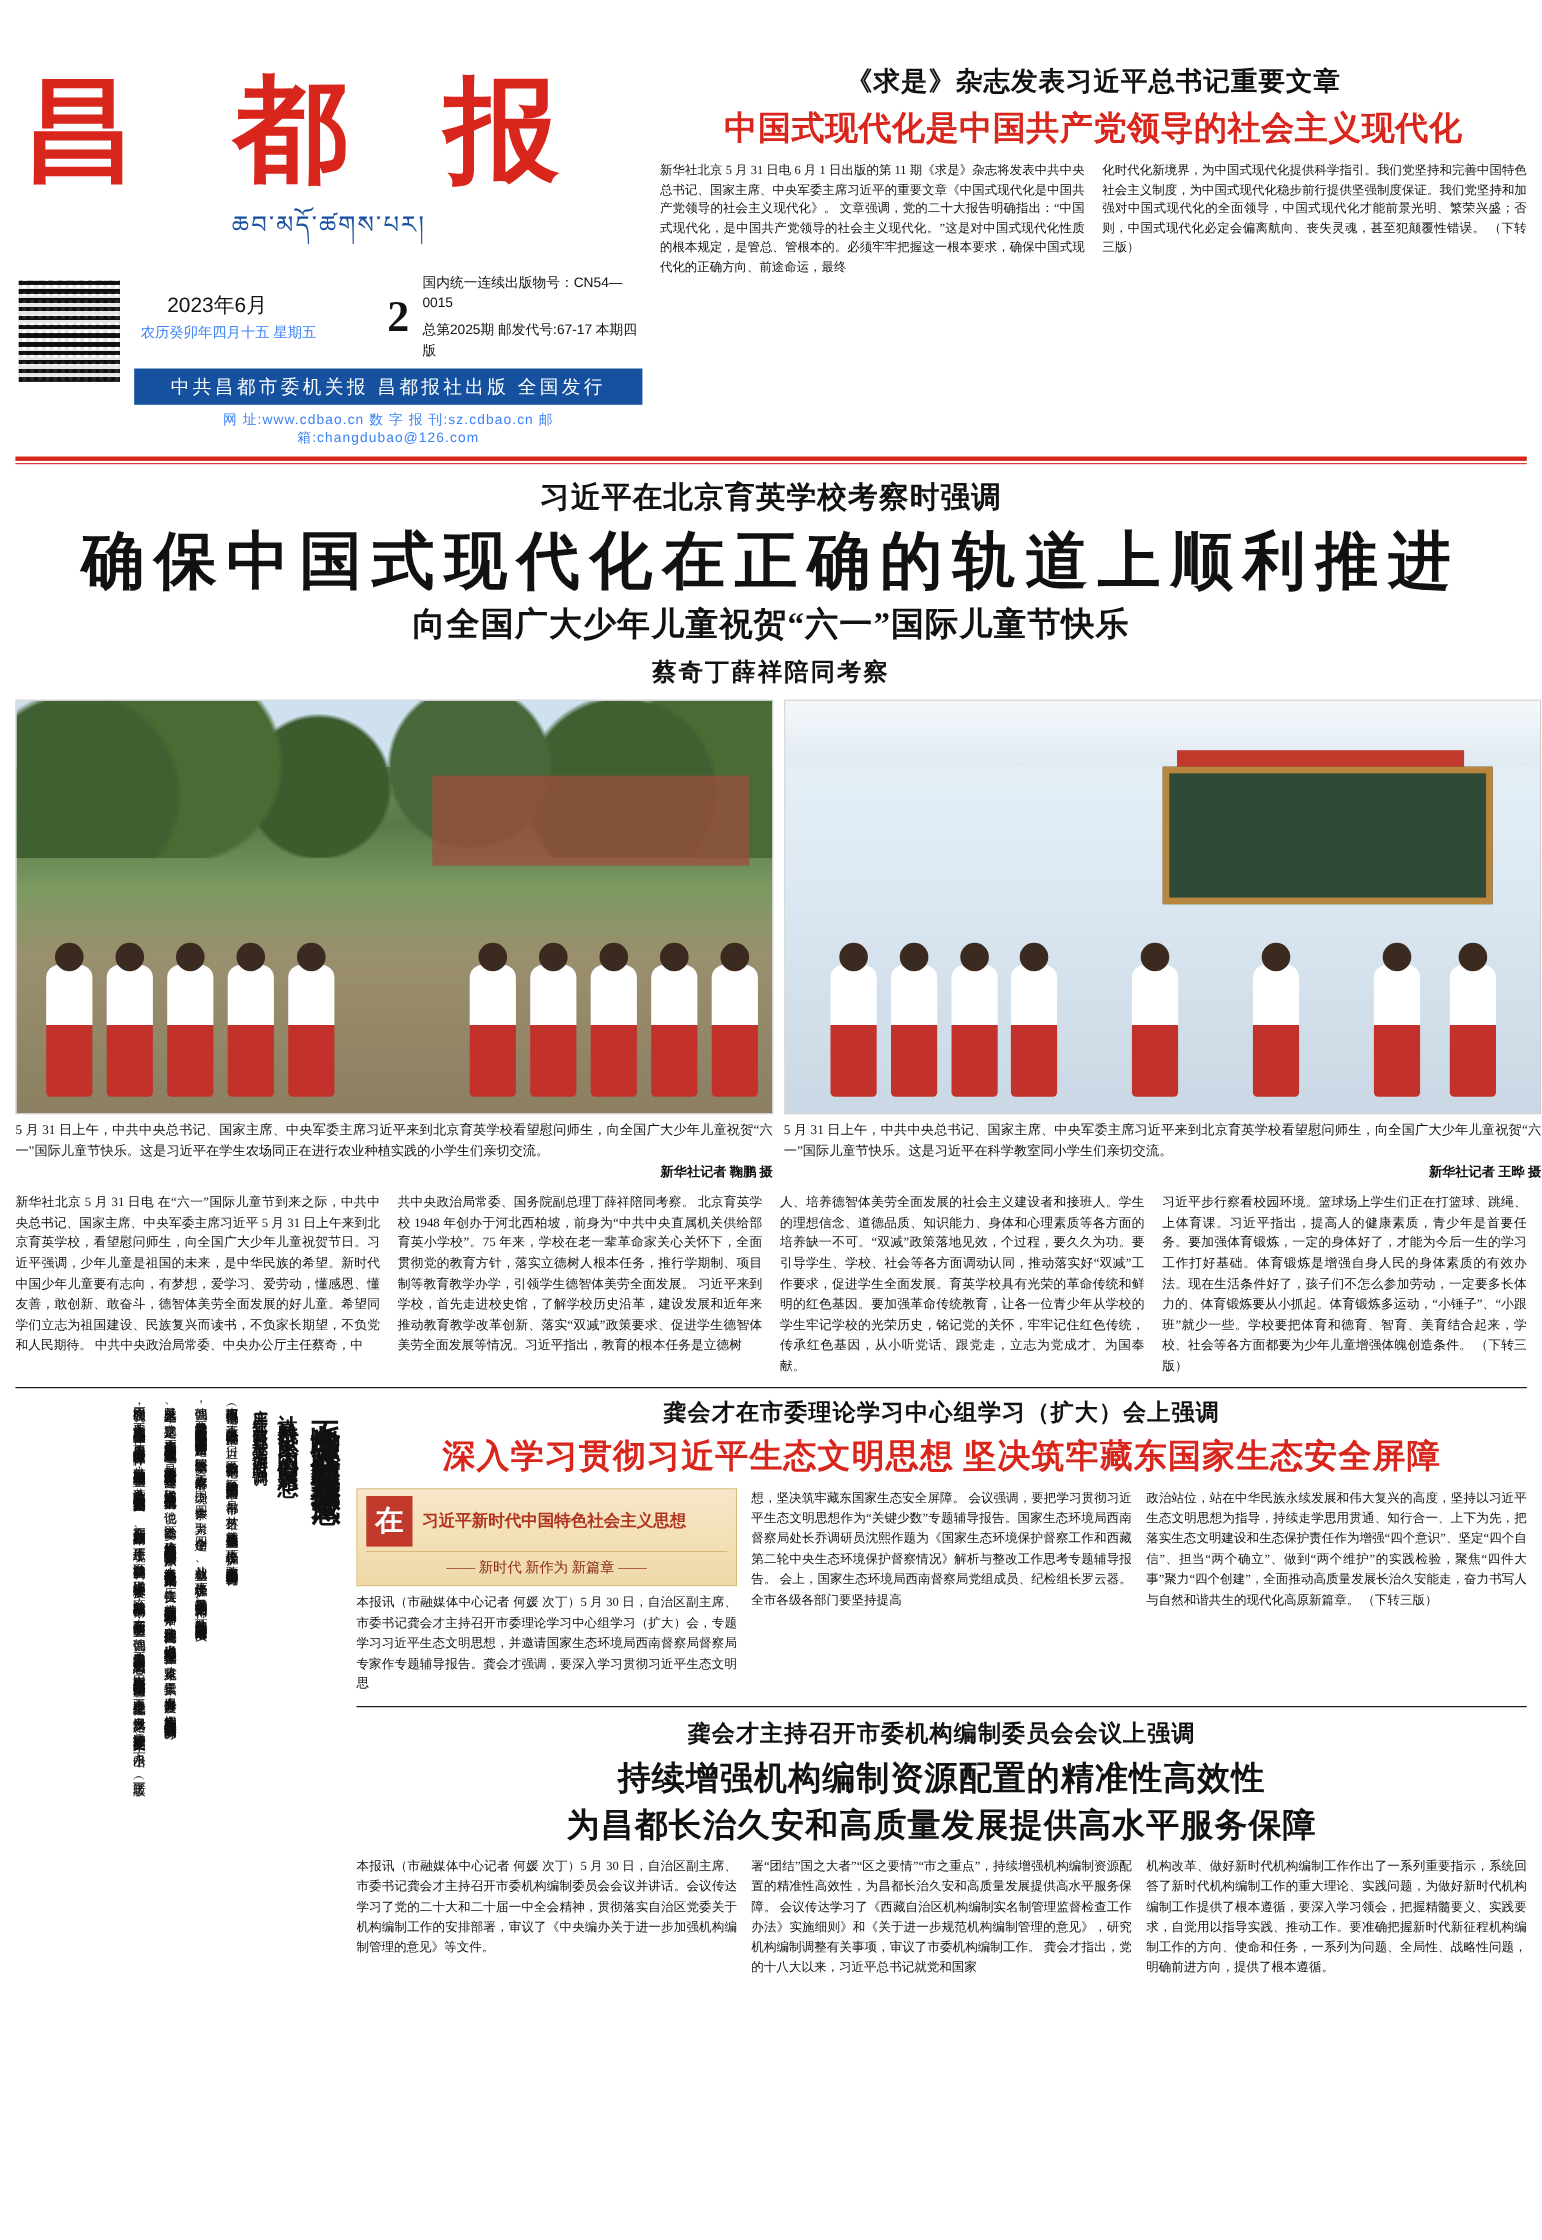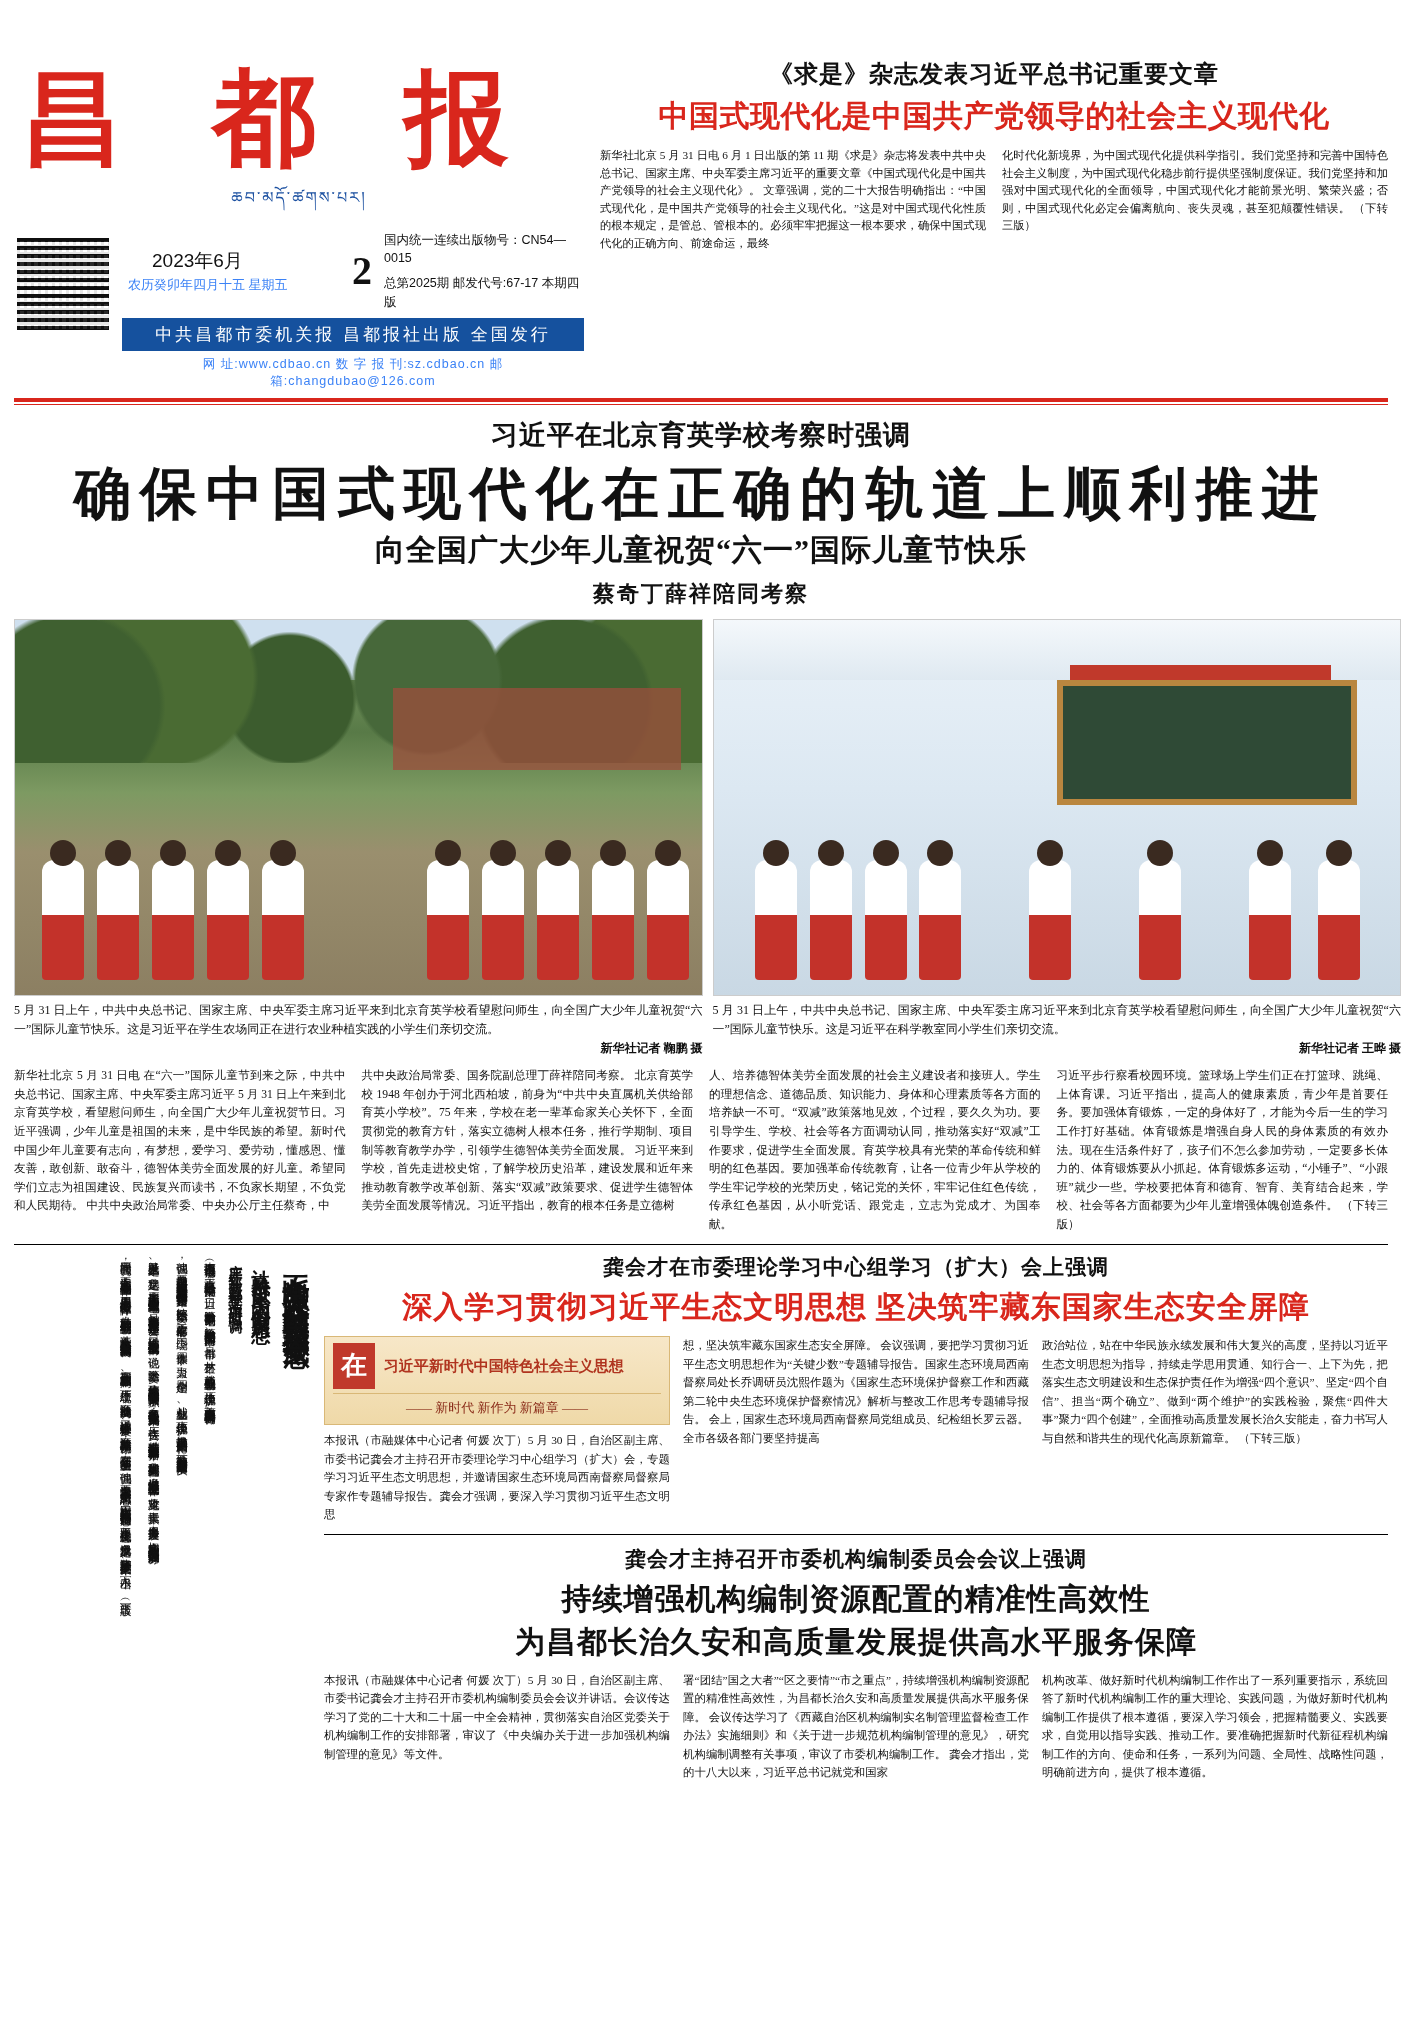--- a/index.html
+++ b/index.html
@@ -3,21 +3,21 @@
 <meta charset="utf-8">
 <style>
   html,body{margin:0;padding:0;background:#fff;}
   body{width:1402px;font-family:"Liberation Serif","DejaVu Serif",serif;color:#111;}
   .page{width:1402px;height:2036px;position:relative;overflow:hidden;padding:0;box-sizing:border-box;margin-top:48px;}
 
   
   .masthead{display:flex;padding:10px 14px 0 14px;box-sizing:border-box;}
   .mast-left{width:570px;flex:0 0 570px;}
   .logo-zi{font-family:"DejaVu Serif",serif;font-size:104px;color:#d9261c;font-weight:bold;letter-spacing:26px;line-height:1.15;padding-left:6px;white-space:nowrap;}
-  .tibetan{text-align:center;color:#1a4fa0;font-size:16px;letter-spacing:2px;margin-top:2px;font-family:"DejaVu Sans",sans-serif;}
+  .tibetan{text-align:center;color:#1a4fa0;font-size:22px;letter-spacing:2px;margin-top:2px;font-family:"DejaVu Sans",sans-serif;}
   .mast-info{display:flex;margin-top:6px;align-items:flex-start;}
   .qr{width:92px;height:92px;flex:0 0 92px;margin-top:4px;
       background:
         linear-gradient(90deg,#000 50%,transparent 50%),
         linear-gradient(#000 50%,transparent 50%);
       background-size:7px 7px,7px 7px;background-color:#fff;border:3px solid #fff;outline:1px solid #fff;}
   .qr-inner{width:100%;height:100%;background:
       repeating-linear-gradient(0deg,#111 0 4px,#fff 4px 8px),
       repeating-linear-gradient(90deg,#111 0 4px,transparent 4px 9px);
       opacity:.9;}

